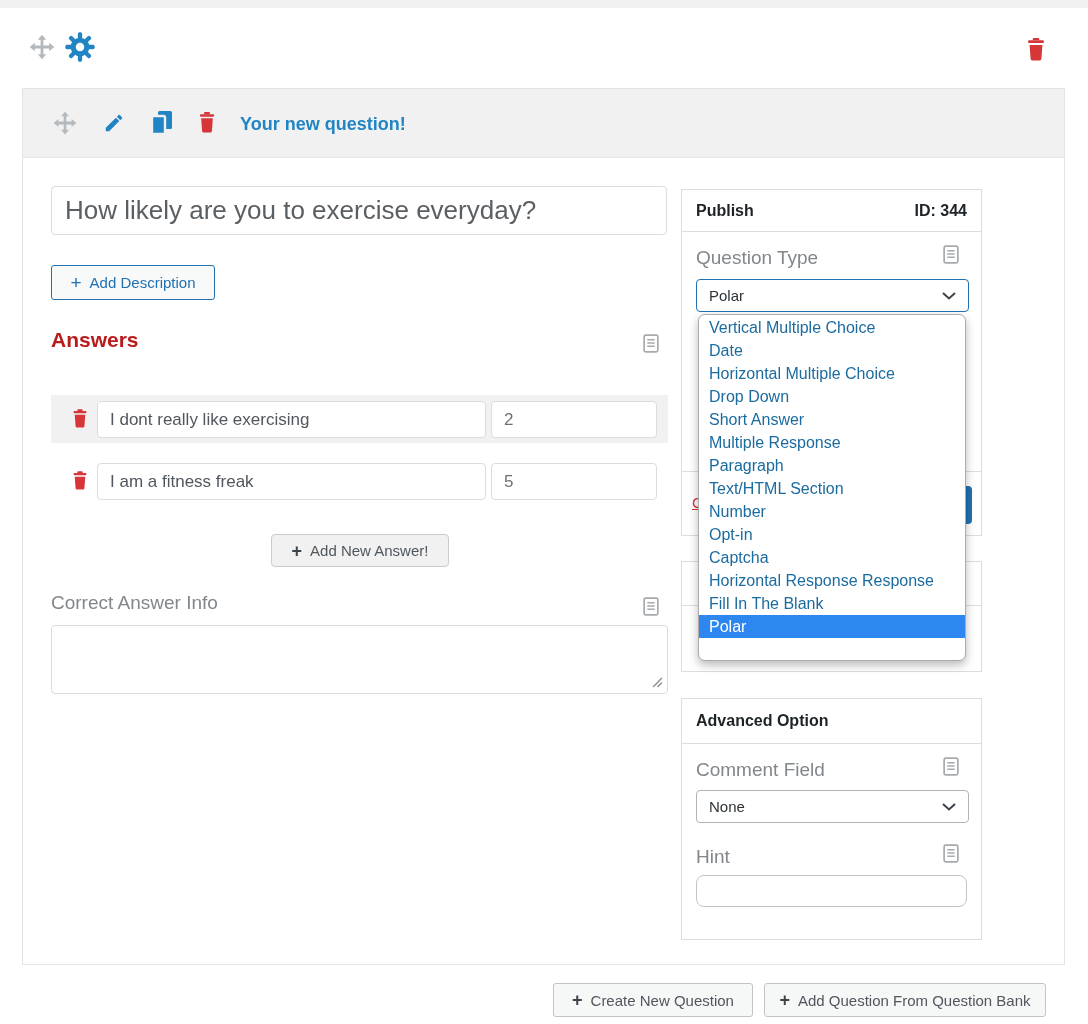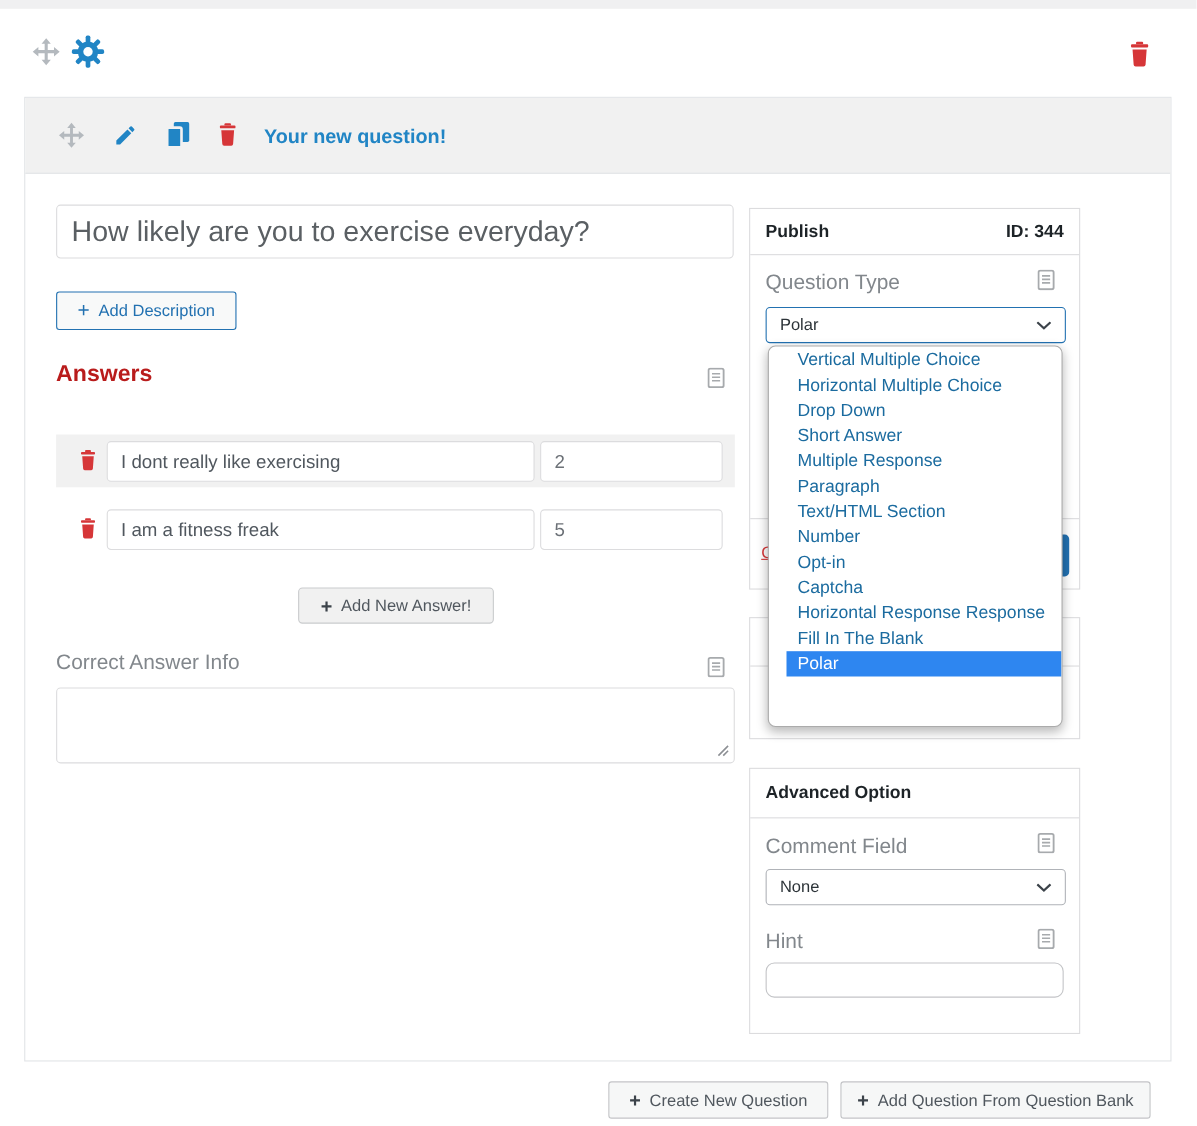--- a/index.html
+++ b/index.html
@@ -88,21 +88,21 @@
   .advanced-panel .panel-header { height:45px; }
   .hint-input { position:absolute; left:14px; top:176px; width:271px; height:32px;
     border:1px solid #c3c4c7; border-radius:8px; font-family:"Liberation Sans",sans-serif;
     font-size:15px; color:#50575e; padding:0 12px; outline:none; background:#fff; }
 
   
   .dropdown { left:675px; top:225px; width:268px; height:347px; background:#fff;
     border:1px solid #ababab; border-radius:7px; box-shadow:0 4px 10px rgba(0,0,0,0.28);
     z-index:30; padding:1px 0; overflow:hidden; }
   .dd-option { height:23px; line-height:23px; padding-left:10px; font-size:16px;
-    color:#1b6b9f; cursor:pointer; white-space:nowrap;margin-left:16px; }
+    color:#1b6b9f; cursor:pointer; white-space:nowrap; }
   .dd-option.selected { background:#2e86f0; color:#fff; }
 
   
   .bottom-btn { height:34px; background:#f6f7f7; border:1px solid #c3c4c7;
     border-radius:3px; color:#50575e; font-size:15px; }
   .btn-create { left:553px; top:983px; width:200px; }
   .btn-bank   { left:764px; top:983px; width:282px; }
 </style>
 </head>
 <body>
@@ -278,20 +278,21 @@
         <svg width="17" height="19" viewBox="0 0 16 18">
           <rect x="1" y="1" width="13" height="16" rx="1.5" fill="#fff" stroke="#a7aaad" stroke-width="1.6"></rect>
           <path stroke="#a7aaad" stroke-width="1.4" d="M4 5.5h7M4 8.5h7M4 11.5h7"></path>
         </svg>
       </div>
       <input class="hint-input" type="text" value="" style="">
     </div>
 
     <div class="abs dropdown">
       <div class="dd-option">Vertical Multiple Choice</div>
+      <div class="dd-option">Date</div>
       <div class="dd-option">Horizontal Multiple Choice</div>
       <div class="dd-option">Drop Down</div>
       <div class="dd-option">Short Answer</div>
       <div class="dd-option">Multiple Response</div>
       <div class="dd-option">Paragraph</div>
       <div class="dd-option">Text/HTML Section</div>
       <div class="dd-option">Number</div>
       <div class="dd-option">Opt-in</div>
       <div class="dd-option">Captcha</div>
       <div class="dd-option">Horizontal Response Response</div>

